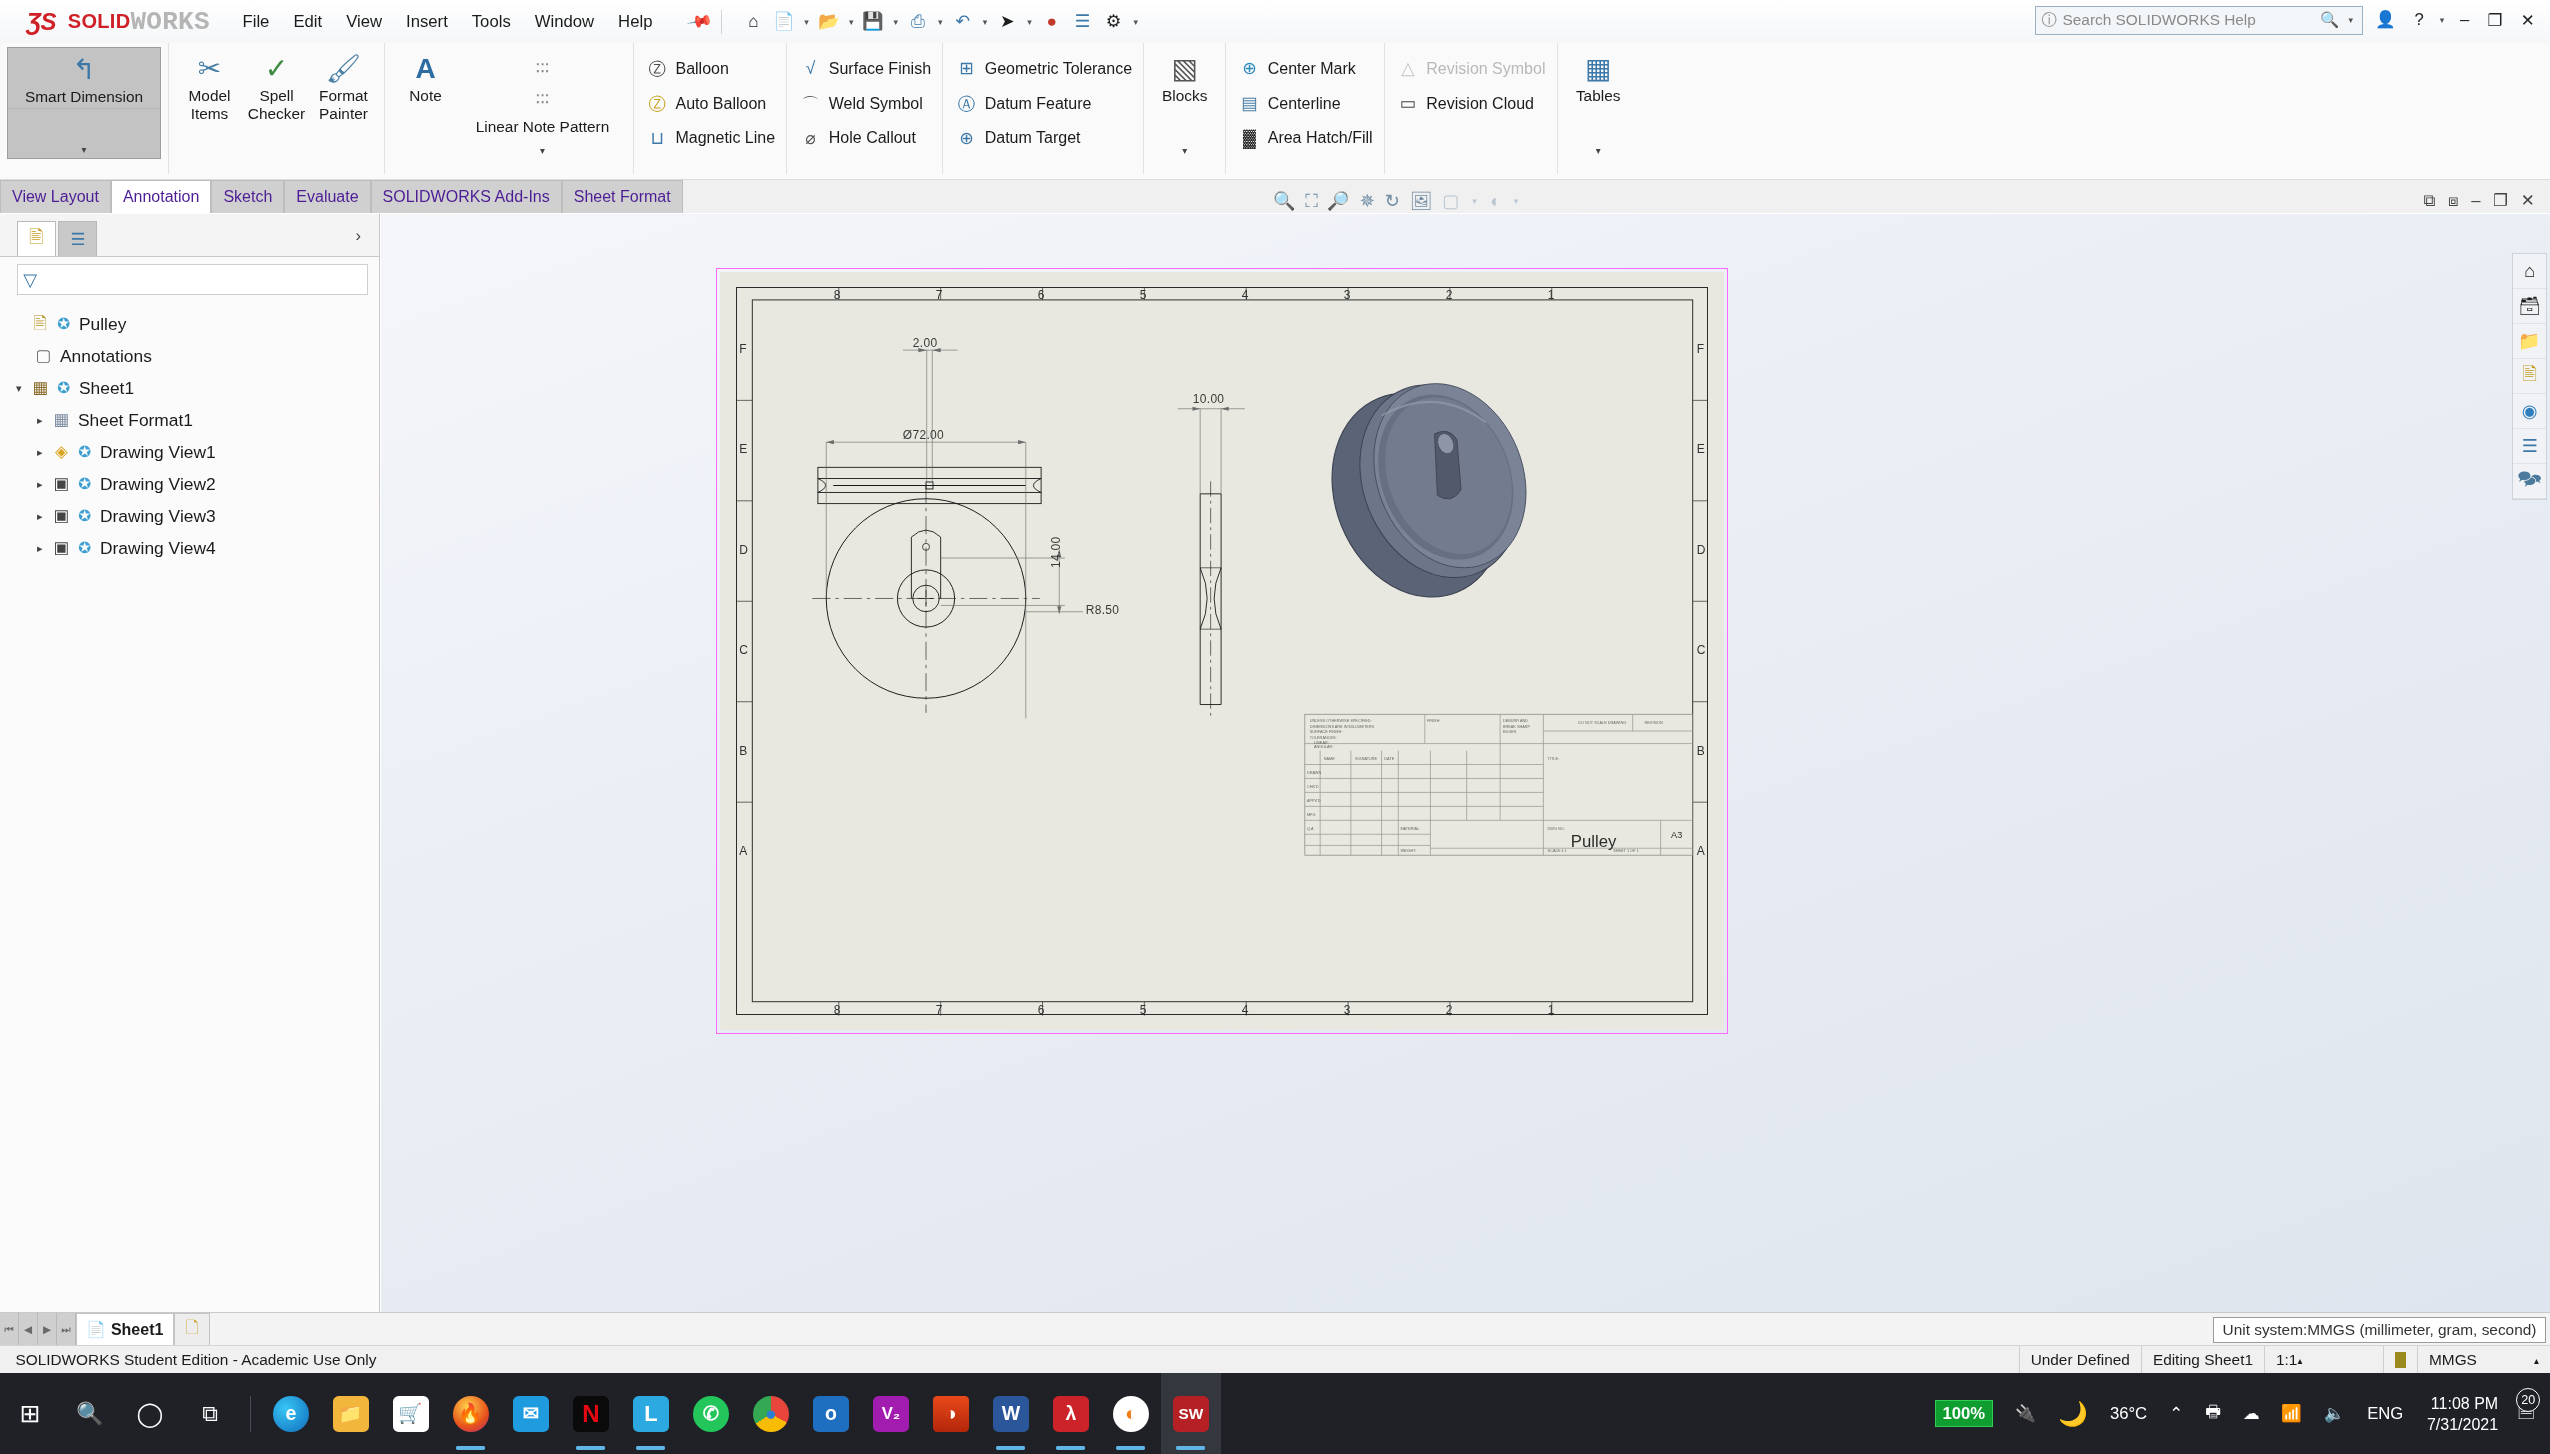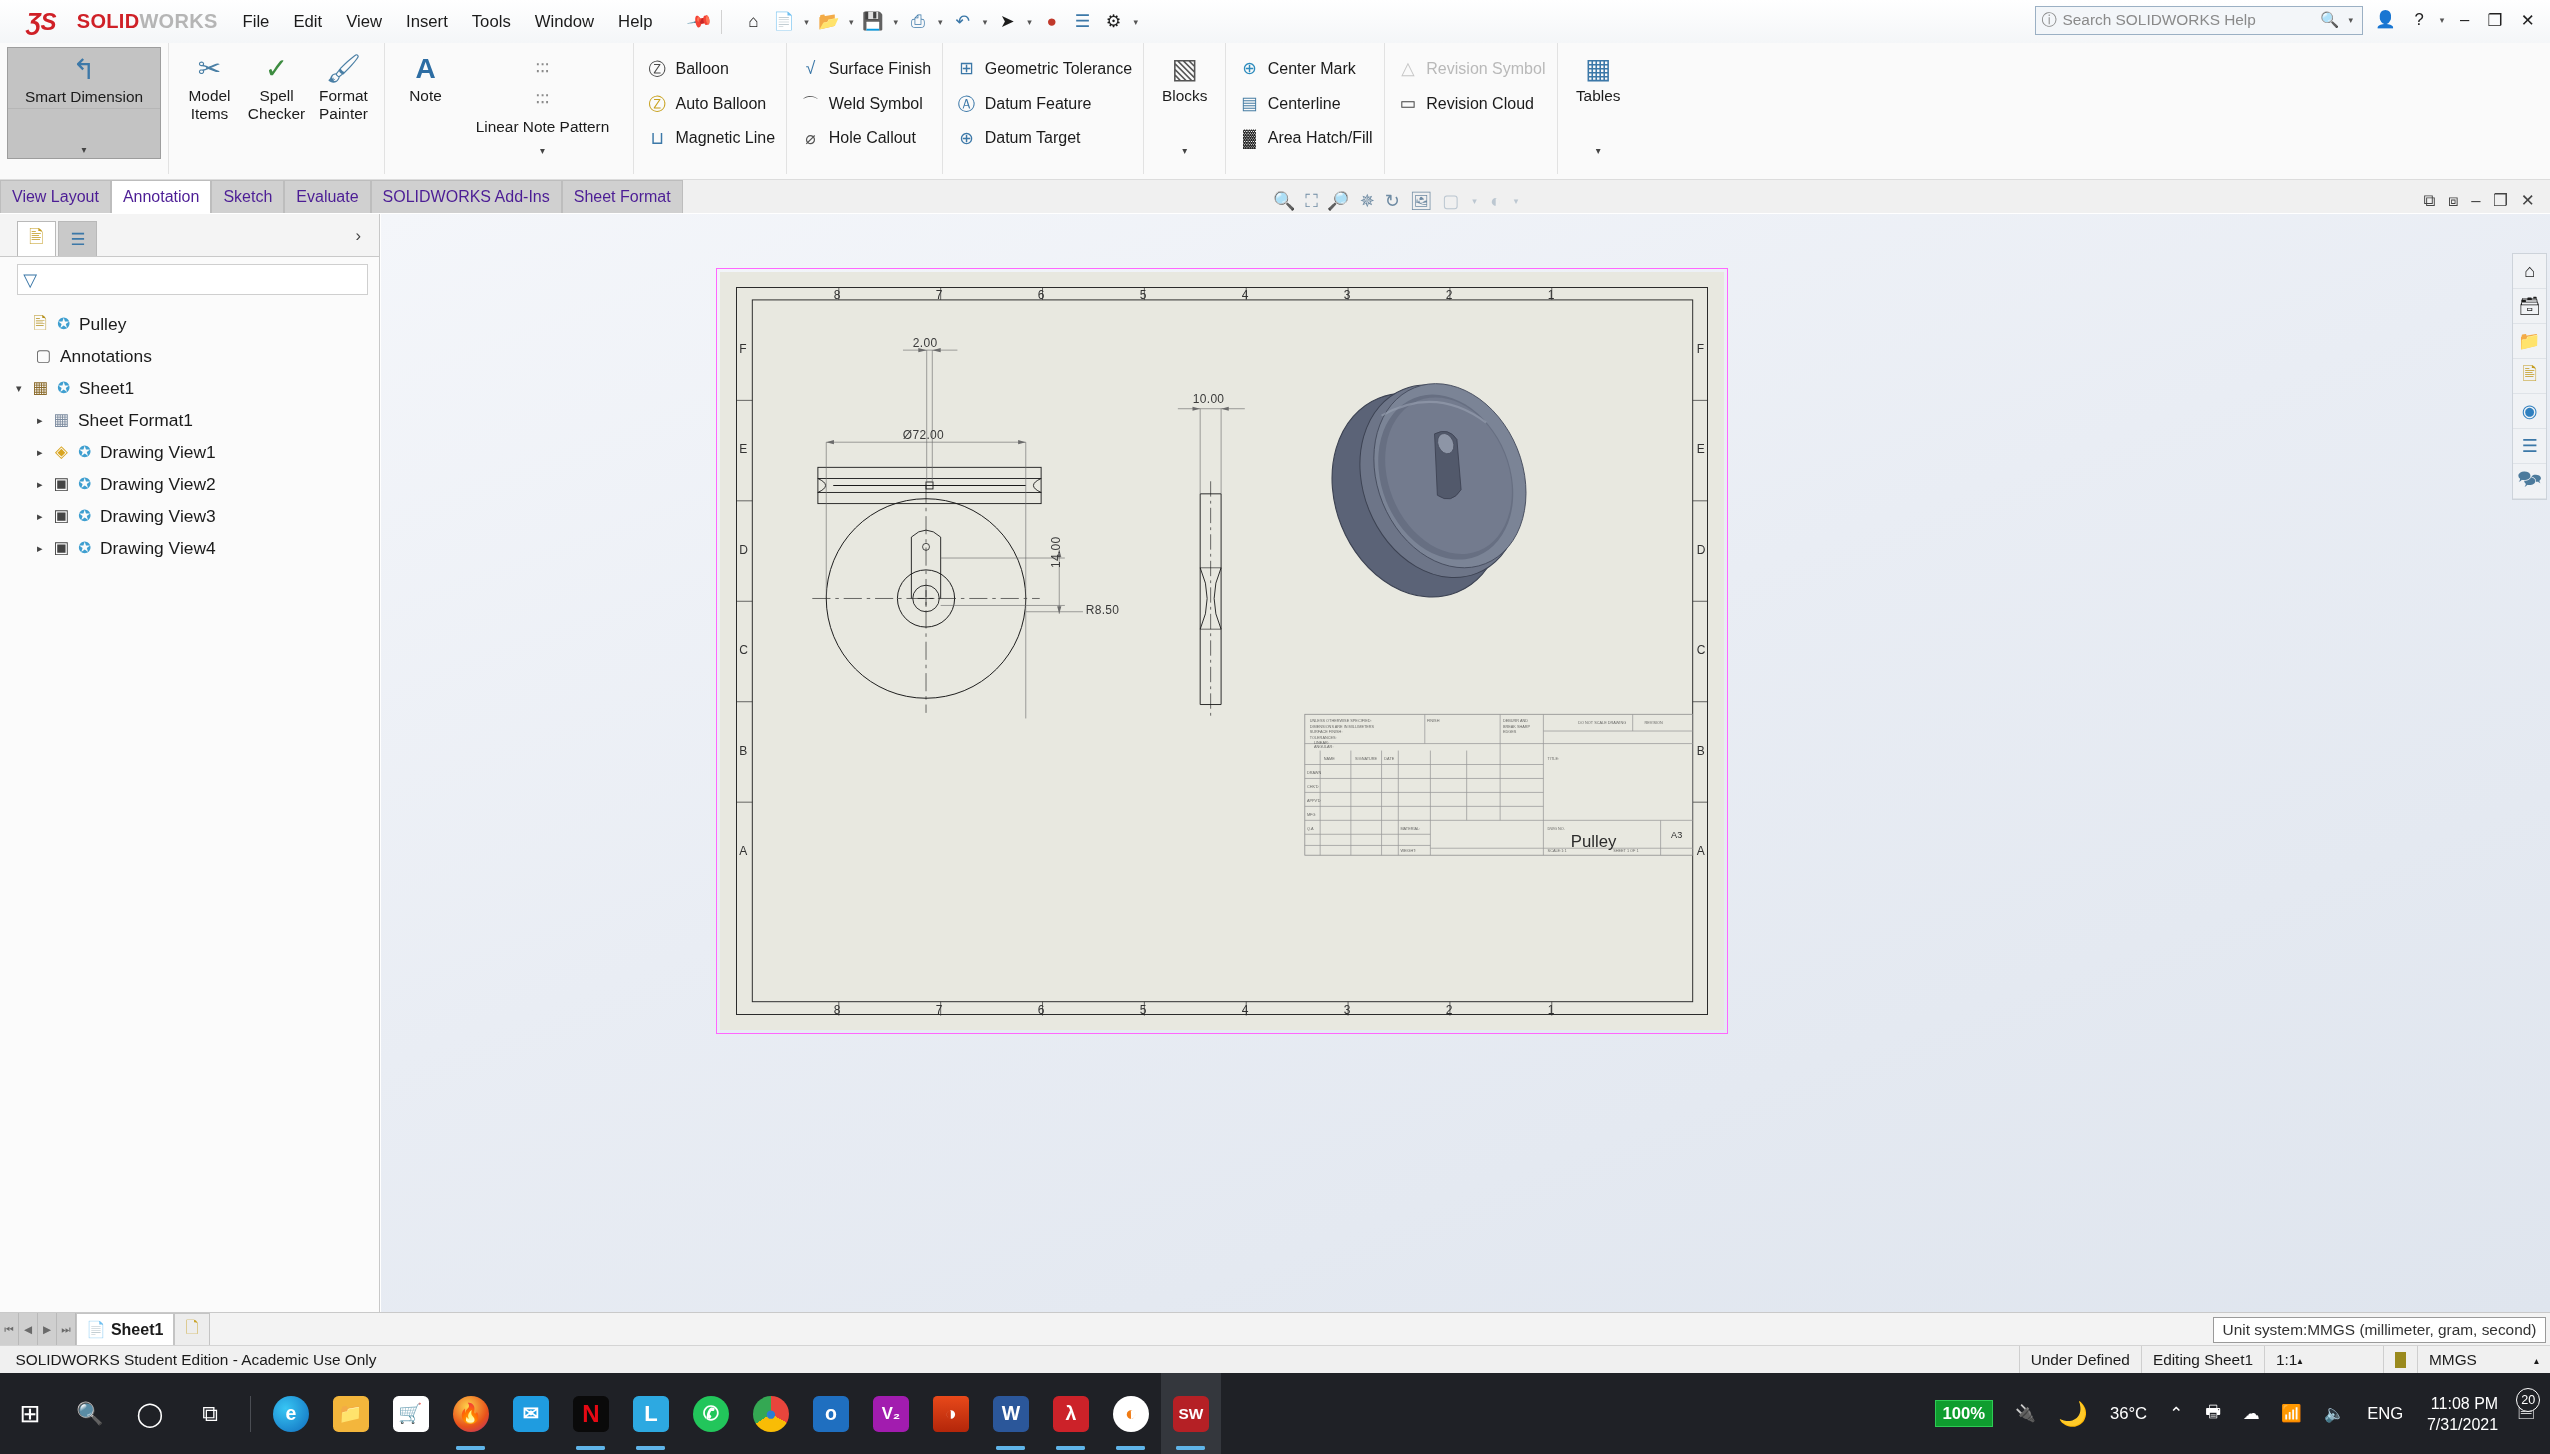--- a/index.html
+++ b/index.html
@@ -14,22 +14,22 @@
   .app { position:relative; width:2550px; height:1454px; }
 
   
   .titlebar{
     position:absolute; left:0; top:0; width:2550px; height:43px;
     background:linear-gradient(#ffffff,#f4f6f8);
     display:flex; align-items:center;
   }
   .logo{ margin-left:26.5px; width:202px; display:flex; align-items:center; }
   .logo-ds{ color:#cf2027; font-weight:bold; font-style:italic; font-size:24px; letter-spacing:-0.7px;}
-  .logo-solid{ color:#cf2027; font-weight:bold; font-size:20px; letter-spacing:0.3px; margin-left:21px;}
-  .logo-works{ color:#b5b5b5; font-weight:bold; font-size:20px; letter-spacing:0.3px;}
+  .logo-solid{ color:#cf2027; font-weight:bold; font-size:20px; letter-spacing:0.3px; margin-left:12px;}
+  .logo-works{ color:#b5b5b5; font-weight:bold; font-size:26px; letter-spacing:0.3px;font-family:Liberation Mono, monospace;}
   .menubar{ display:flex; align-items:center; gap:24px; margin-left:14px; }
   .menubar span{ font-size:16.7px; color:#1b1b1b; cursor:default; }
   .pin{ color:#2d7fc1; font-size:18px; margin-left:12.6px; transform:rotate(35deg); }
   .vsep{ width:0.7px; height:24px; background:#d2d2d2; margin:0 11px; }
   .qat{ display:flex; align-items:center; gap:2.8px; margin-left:7px; }
   .qbtn{ width:28px; height:29px; display:flex; align-items:center; justify-content:center; font-size:17.4px; }
   .caret{ font-size:9px; color:#555; width:11px; text-align:center;}
   .doc-title{ position:absolute; left:0; right:0; text-align:center; font-size:16.7px; pointer-events:none;}
   .tb-right{ position:absolute; right:9.8px; top:5.6px; display:flex; align-items:center; gap:7px;}
   .searchbox{

